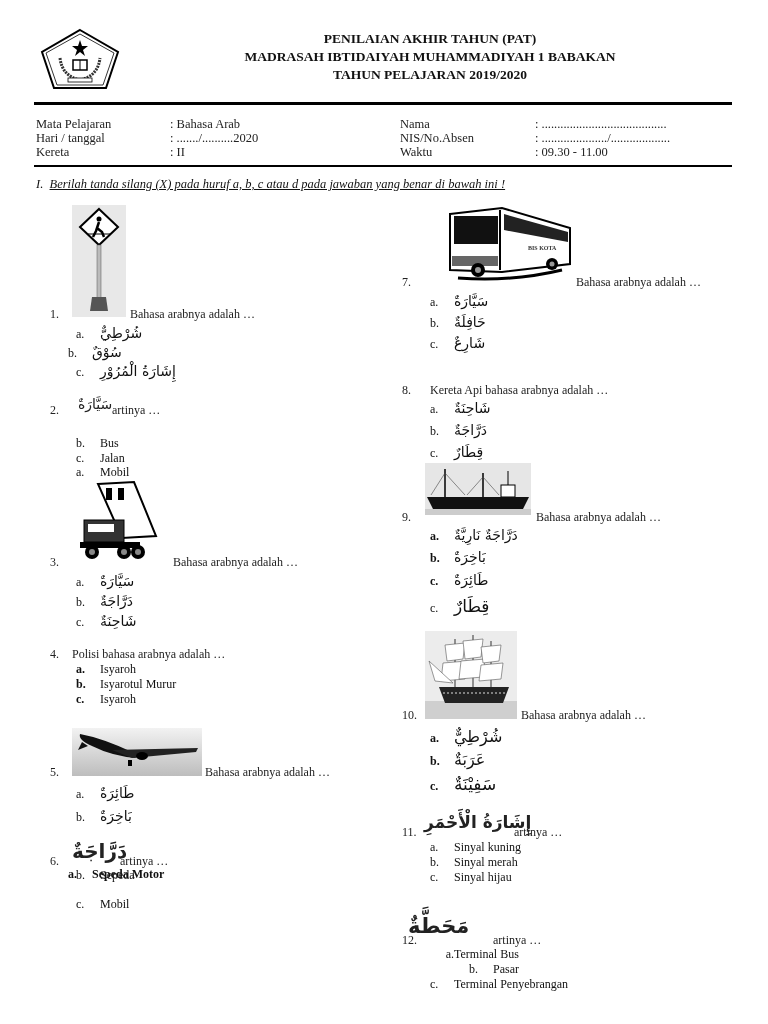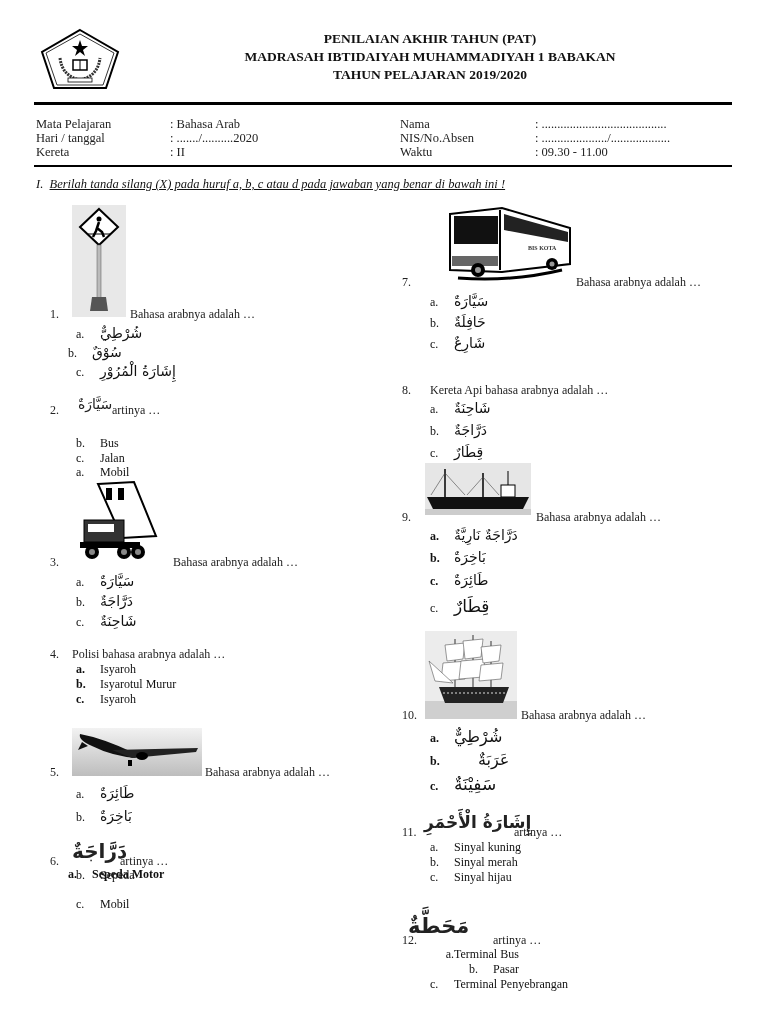--- a/index.html
+++ b/index.html
@@ -225,21 +225,21 @@
     <path d="M4,30 L28,52 L10,50 Z" fill="#fff" stroke="#555" stroke-width="0.6"></path>
     <path d="M14,56 L84,56 L78,72 L20,72 Z" fill="#222"></path>
     <line x1="18" y1="62" x2="80" y2="62" stroke="#ddd" stroke-dasharray="2,2"></line>
   </svg>
 </div>
 <div class="q abs" style="left:0; top:708px; width:768px;">
   <span class="num" style="left:402px;">10.</span>
   <span class="num" style="left:521px;">Bahasa arabnya adalah …</span>
 </div>
 <div class="opt" style="left:430px; top:727px;"><span class="letter bold">a.</span><span class="ar" style="font-size:16px;">شُرْطِيٌّ</span></div>
-<div class="opt" style="left:430px; top:750px;"><span class="letter bold">b.</span><span class="ar" style="font-size:16px;margin-left:24px;">عَرَبَةٌ</span></div>
+<div class="opt" style="left:430px; top:750px;"><span class="letter bold">b.</span><span class="ar" style="font-size:16px;">عَرَبَةٌ</span></div>
 <div class="opt" style="left:430px; top:774px;"><span class="letter bold">c.</span><span class="ar" style="font-size:17px;">سَفِيْنَةٌ</span></div>
 
 <div class="q abs" style="left:0; top:825px; width:768px;">
   <span class="num" style="left:402px;">11.</span>
   <span class="num ar big" style="left:424px; top:-10px; font-size:17px;">إِشَارَةُ الْأَحْمَرِ</span>
   <span class="num" style="left:514px;">artinya …</span>
 </div>
 <div class="opt" style="left:430px; top:840px;"><span class="letter">a.</span><span>Sinyal  kuning</span></div>
 <div class="opt" style="left:430px; top:855px;"><span class="letter">b.</span><span>Sinyal  merah</span></div>
 <div class="opt" style="left:430px; top:870px;"><span class="letter">c.</span><span>Sinyal  hijau</span></div>

